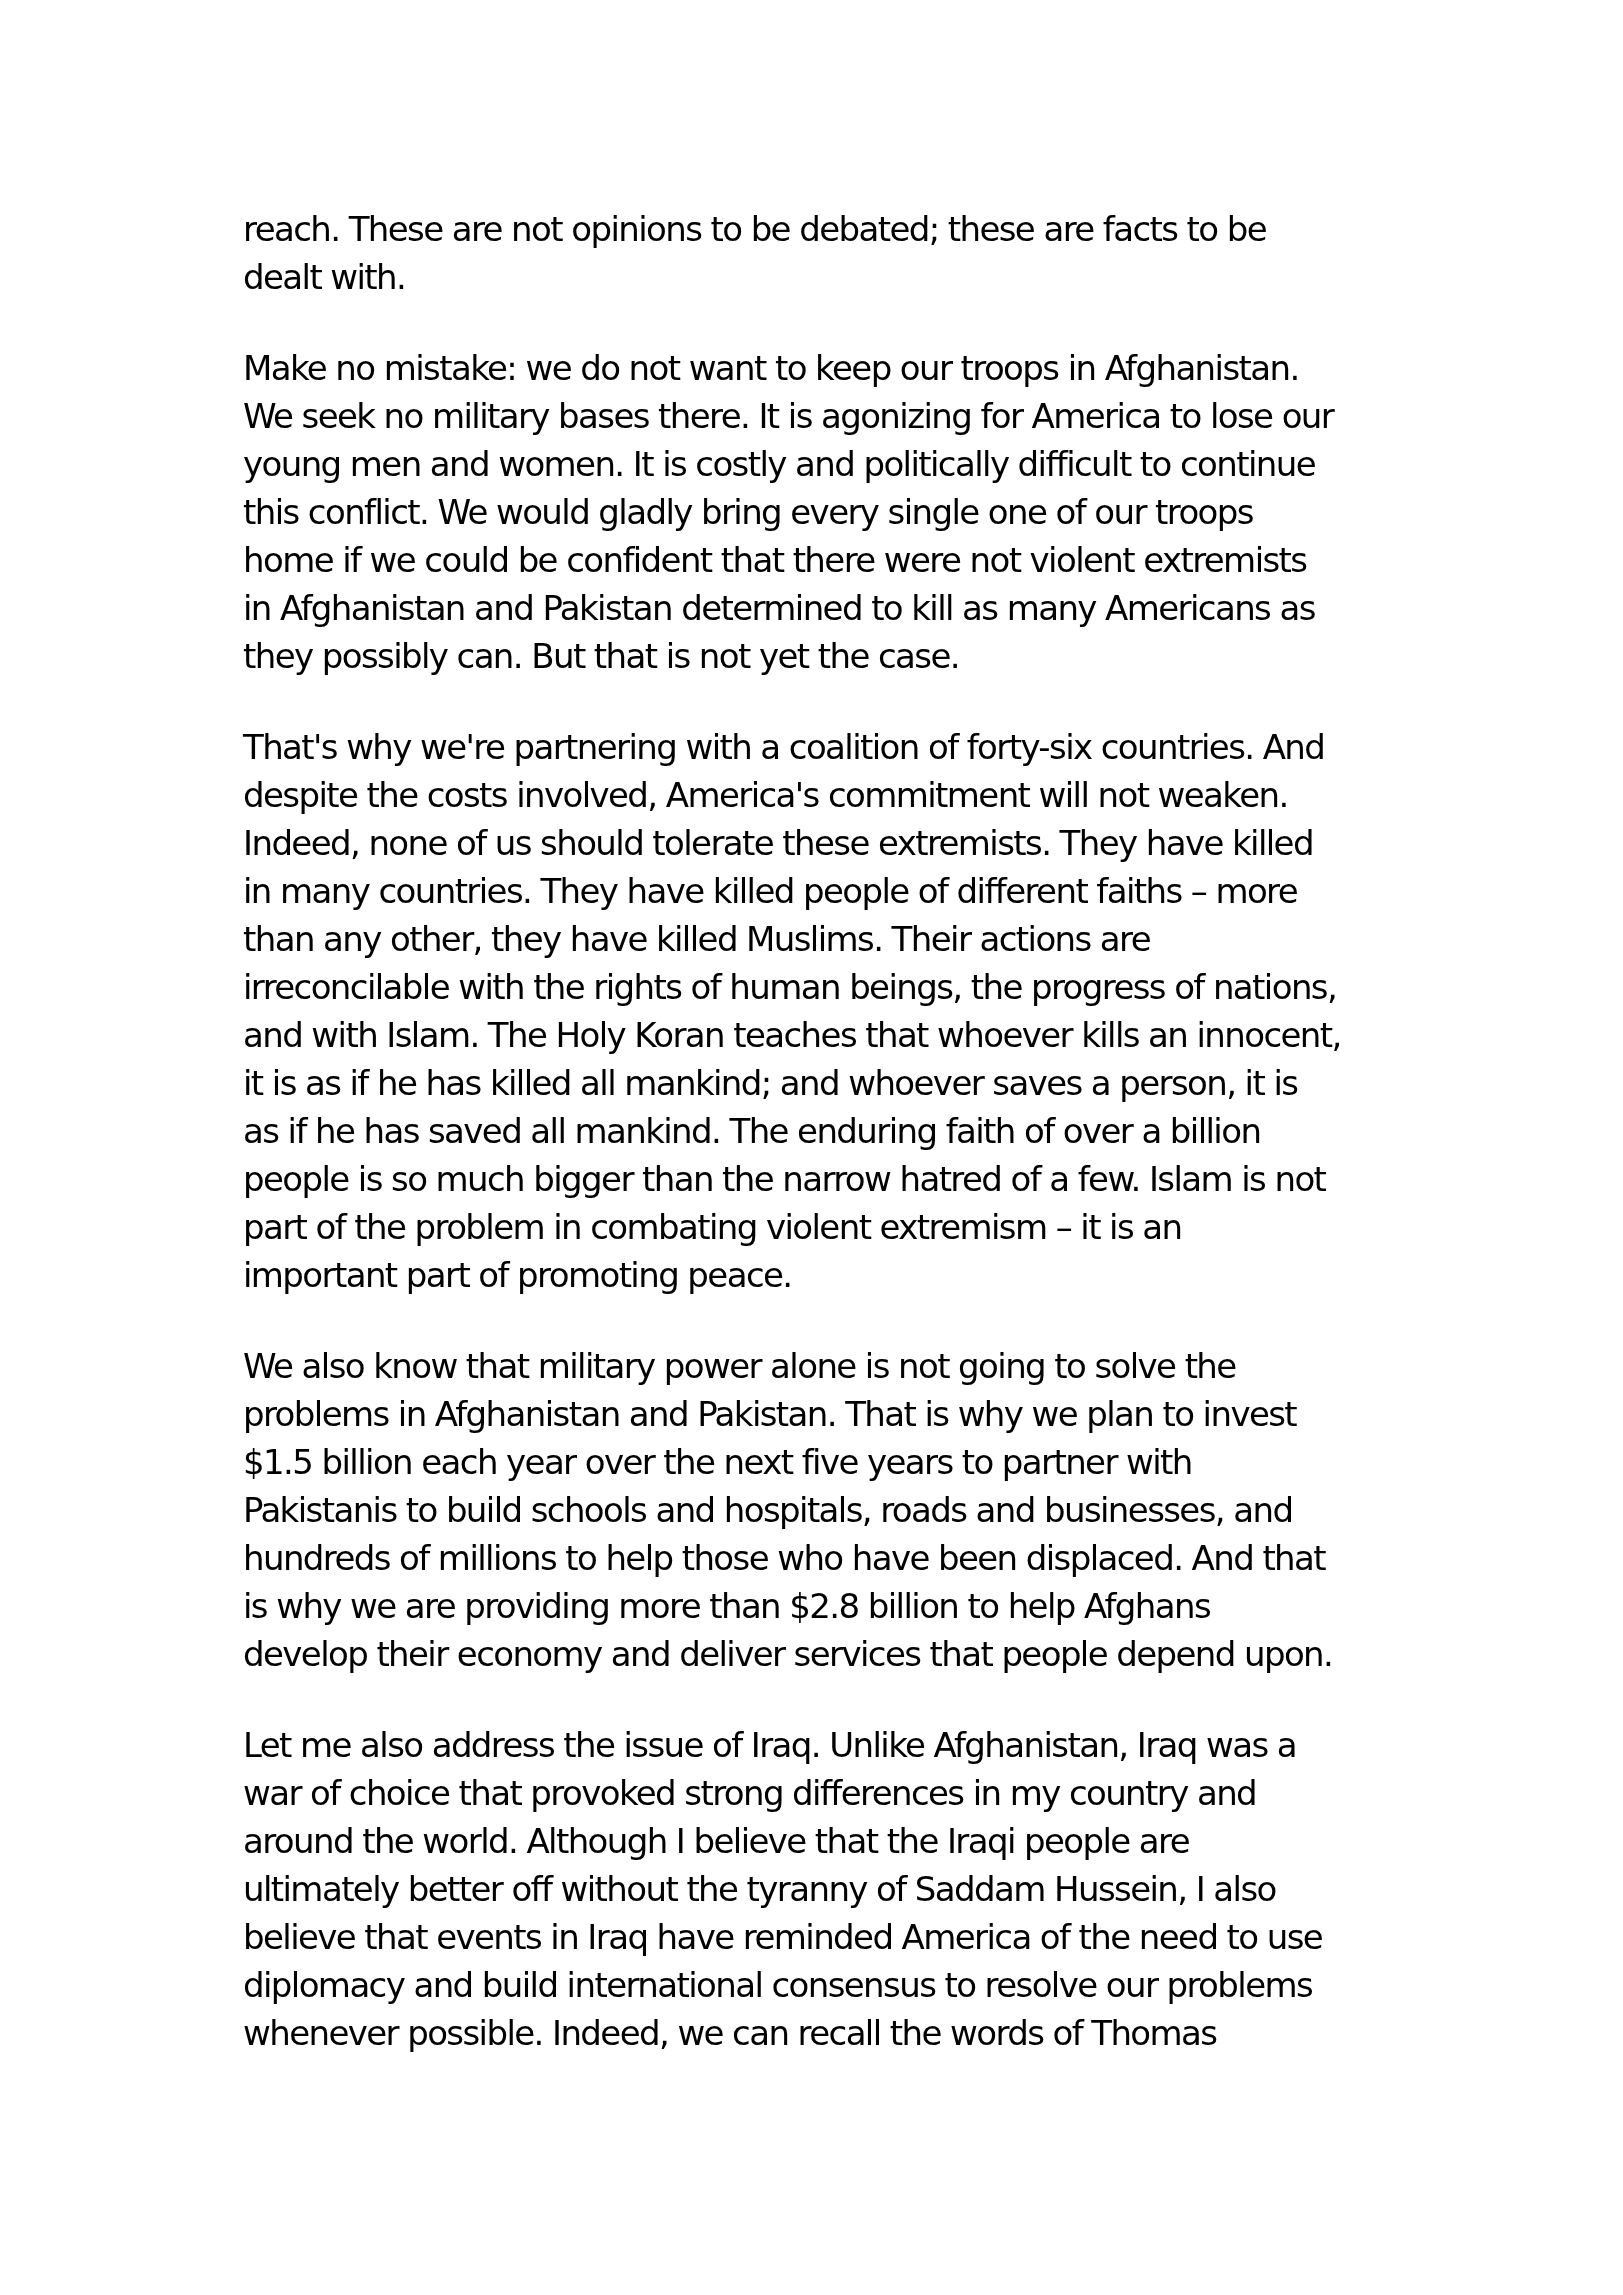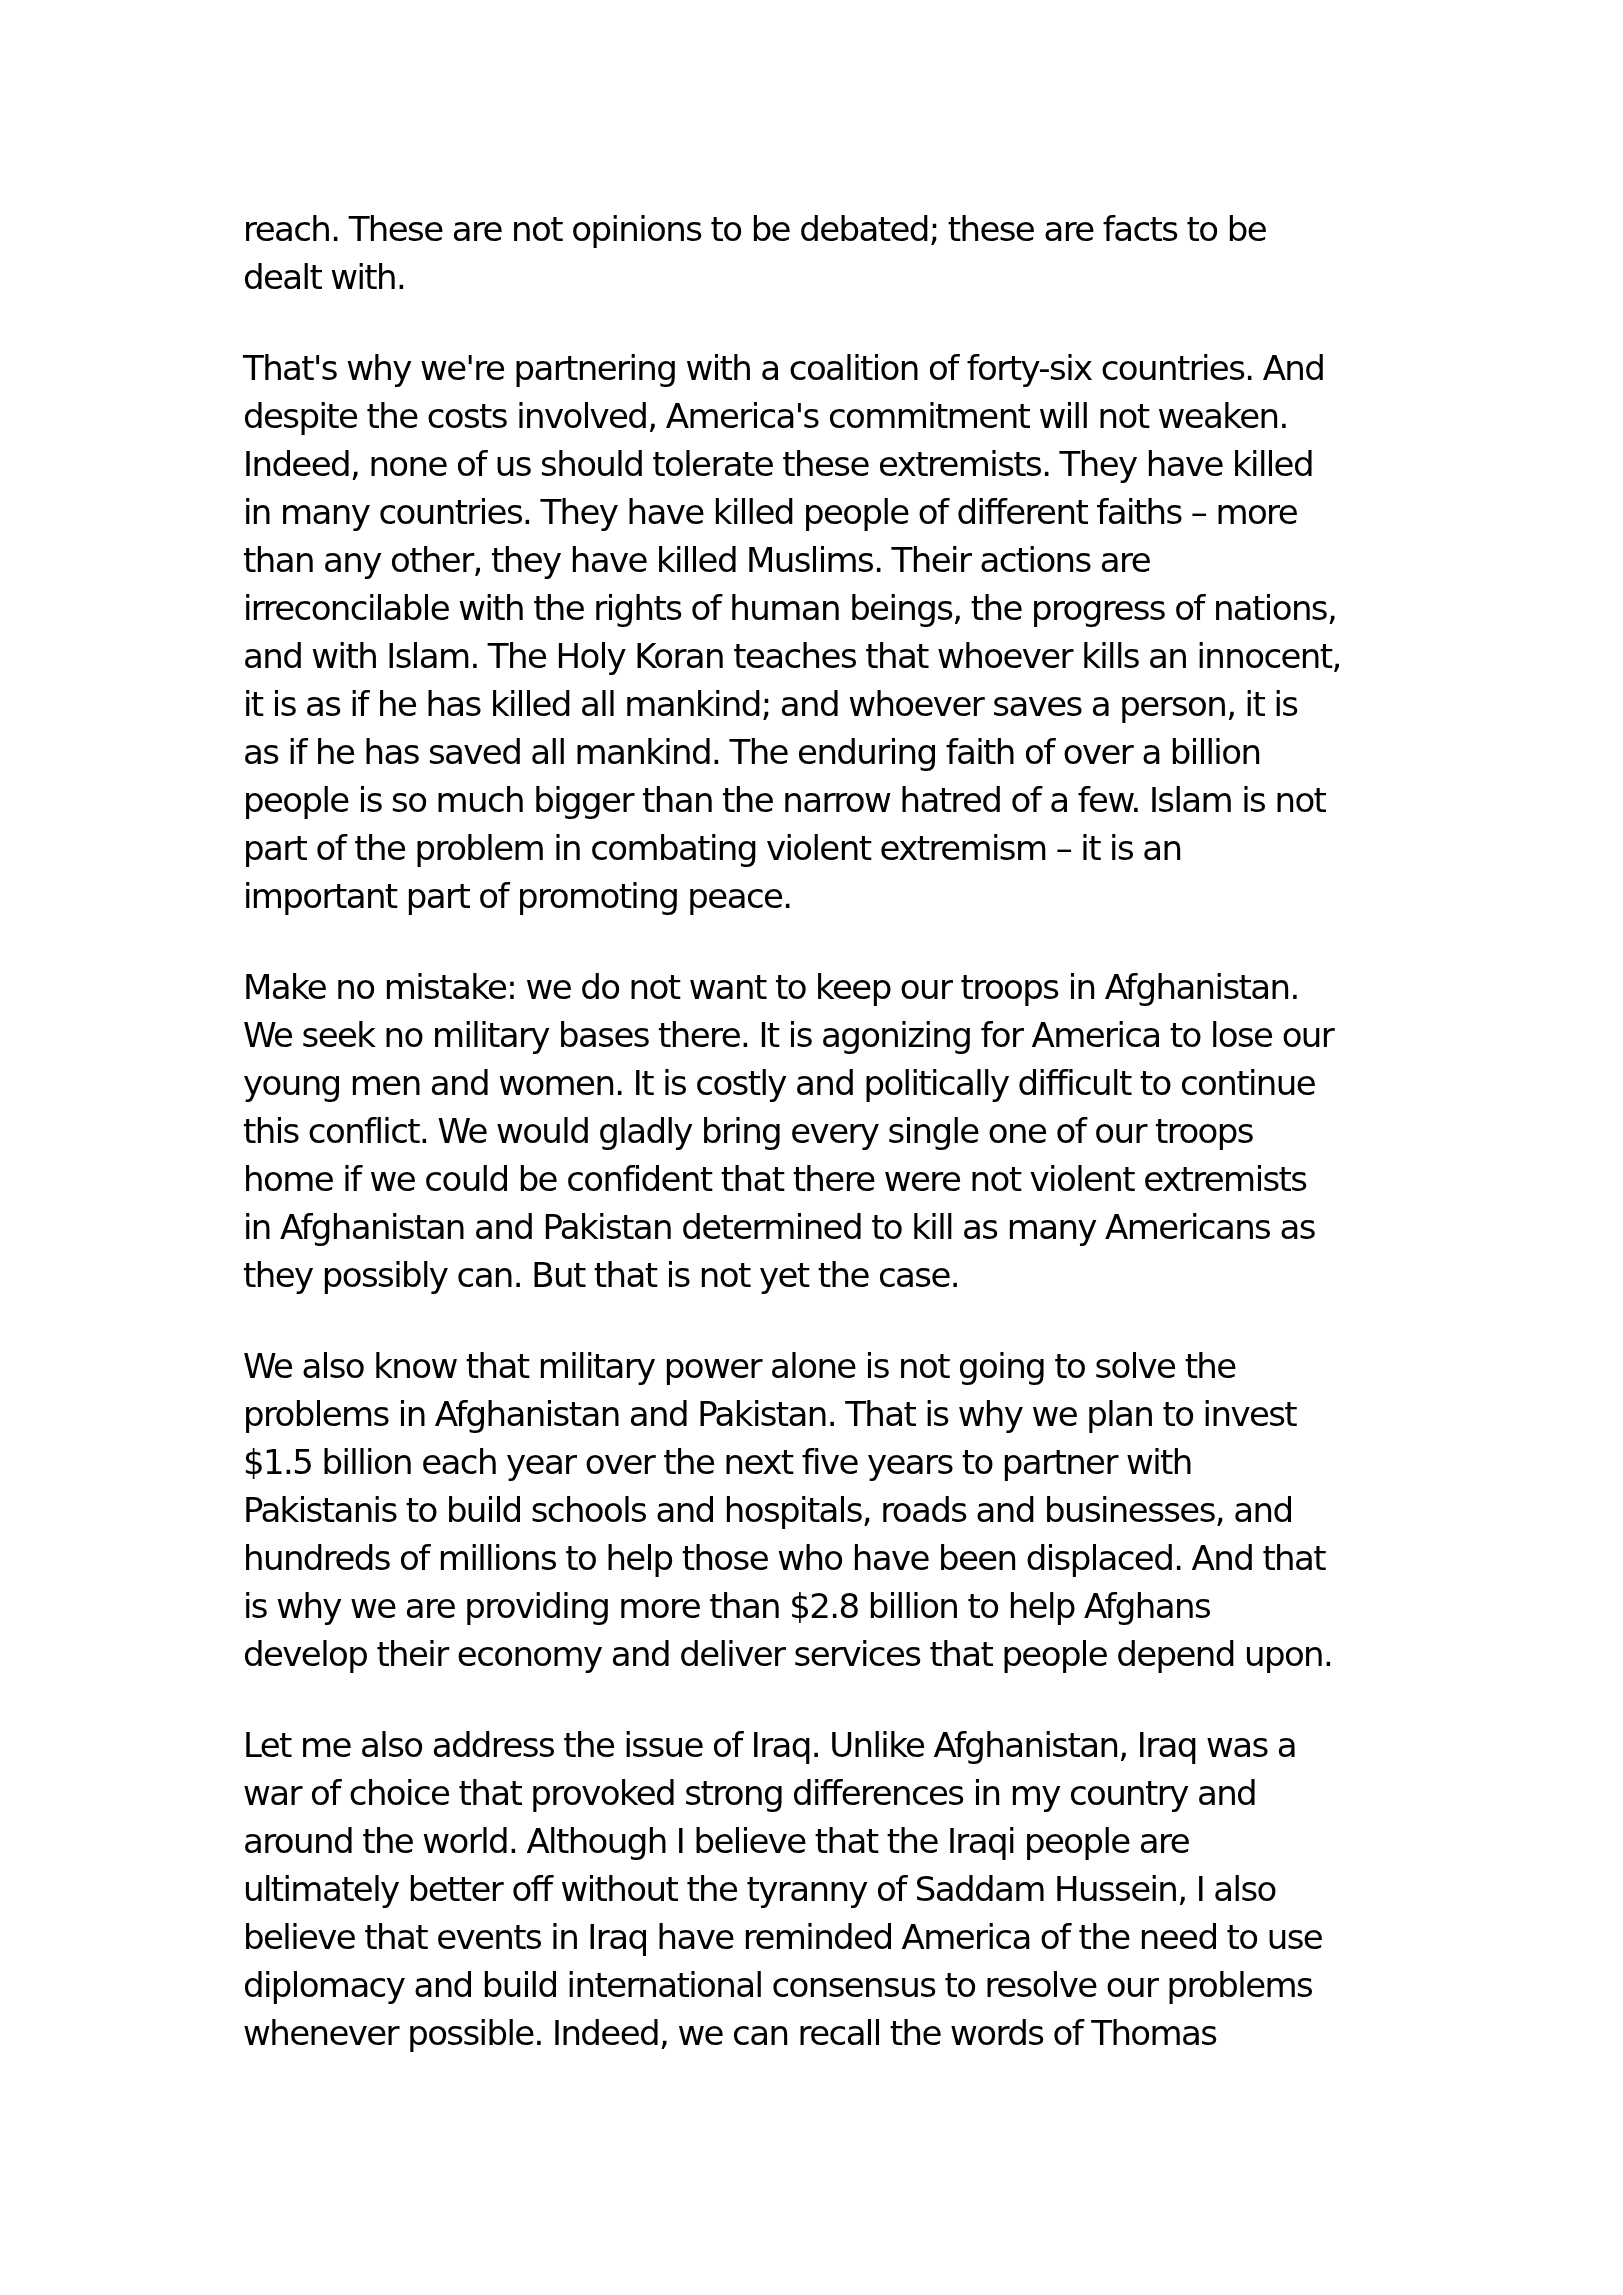--- a/index.html
+++ b/index.html
@@ -30,39 +30,39 @@
     white-space: pre-line;
   }
 </style>
 </head>
 <body>
 
 <div class="page">
   <div class="content">
     <p>reach. These are not opinions to be debated; these are facts to be
 dealt with.</p>
+    <p>Make no mistake: we do not want to keep our troops in Afghanistan.
+We seek no military bases there. It is agonizing for America to lose our
+young men and women. It is costly and politically difficult to continue
+this conflict. We would gladly bring every single one of our troops
+home if we could be confident that there were not violent extremists
+in Afghanistan and Pakistan determined to kill as many Americans as
+they possibly can. But that is not yet the case.</p>
     <p>That's why we're partnering with a coalition of forty-six countries. And
 despite the costs involved, America's commitment will not weaken.
 Indeed, none of us should tolerate these extremists. They have killed
 in many countries. They have killed people of different faiths – more
 than any other, they have killed Muslims. Their actions are
 irreconcilable with the rights of human beings, the progress of nations,
 and with Islam. The Holy Koran teaches that whoever kills an innocent,
 it is as if he has killed all mankind; and whoever saves a person, it is
 as if he has saved all mankind. The enduring faith of over a billion
 people is so much bigger than the narrow hatred of a few. Islam is not
 part of the problem in combating violent extremism – it is an
 important part of promoting peace.</p>
-    <p>Make no mistake: we do not want to keep our troops in Afghanistan.
-We seek no military bases there. It is agonizing for America to lose our
-young men and women. It is costly and politically difficult to continue
-this conflict. We would gladly bring every single one of our troops
-home if we could be confident that there were not violent extremists
-in Afghanistan and Pakistan determined to kill as many Americans as
-they possibly can. But that is not yet the case.</p>
     <p>We also know that military power alone is not going to solve the
 problems in Afghanistan and Pakistan. That is why we plan to invest
 $1.5 billion each year over the next five years to partner with
 Pakistanis to build schools and hospitals, roads and businesses, and
 hundreds of millions to help those who have been displaced. And that
 is why we are providing more than $2.8 billion to help Afghans
 develop their economy and deliver services that people depend upon.</p>
     <p>Let me also address the issue of Iraq. Unlike Afghanistan, Iraq was a
 war of choice that provoked strong differences in my country and
 around the world. Although I believe that the Iraqi people are

